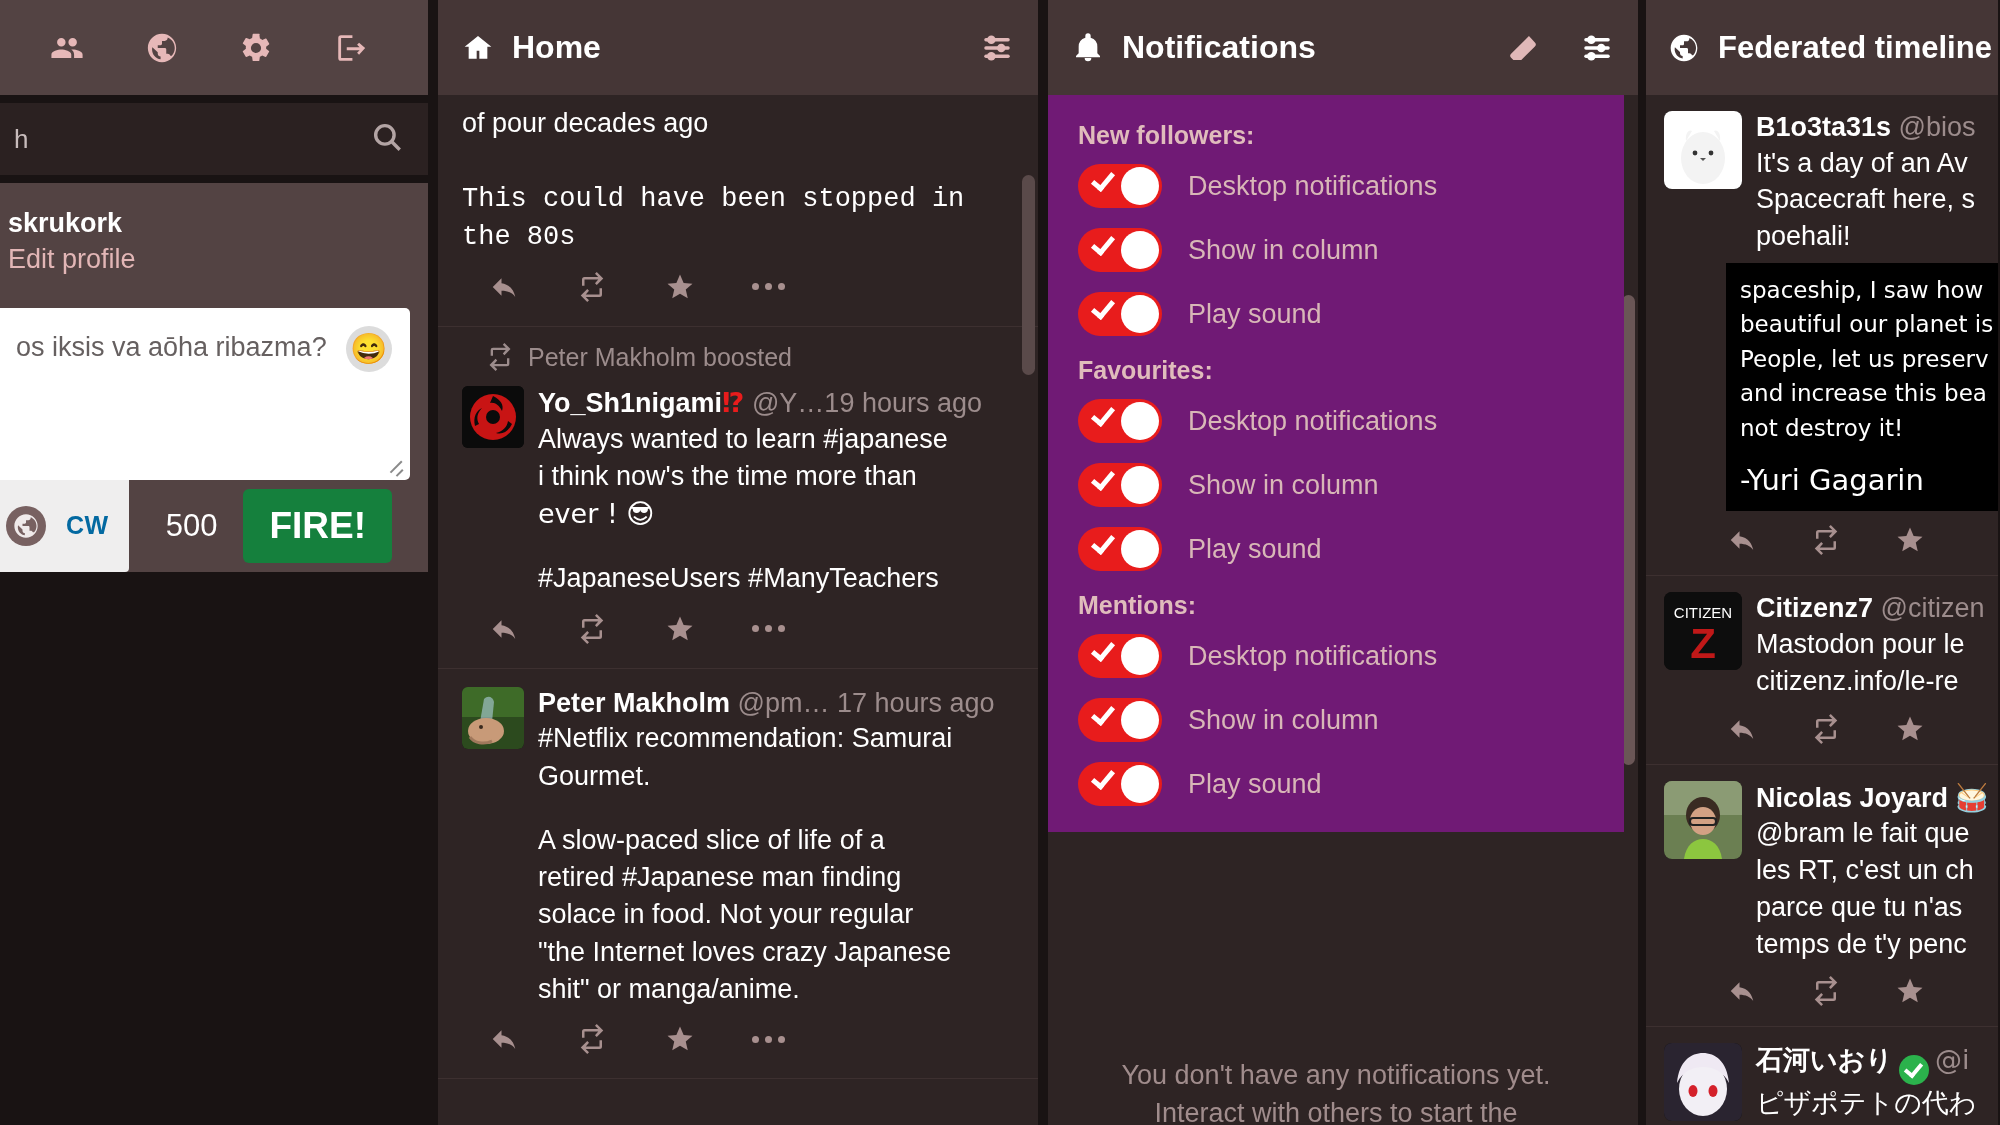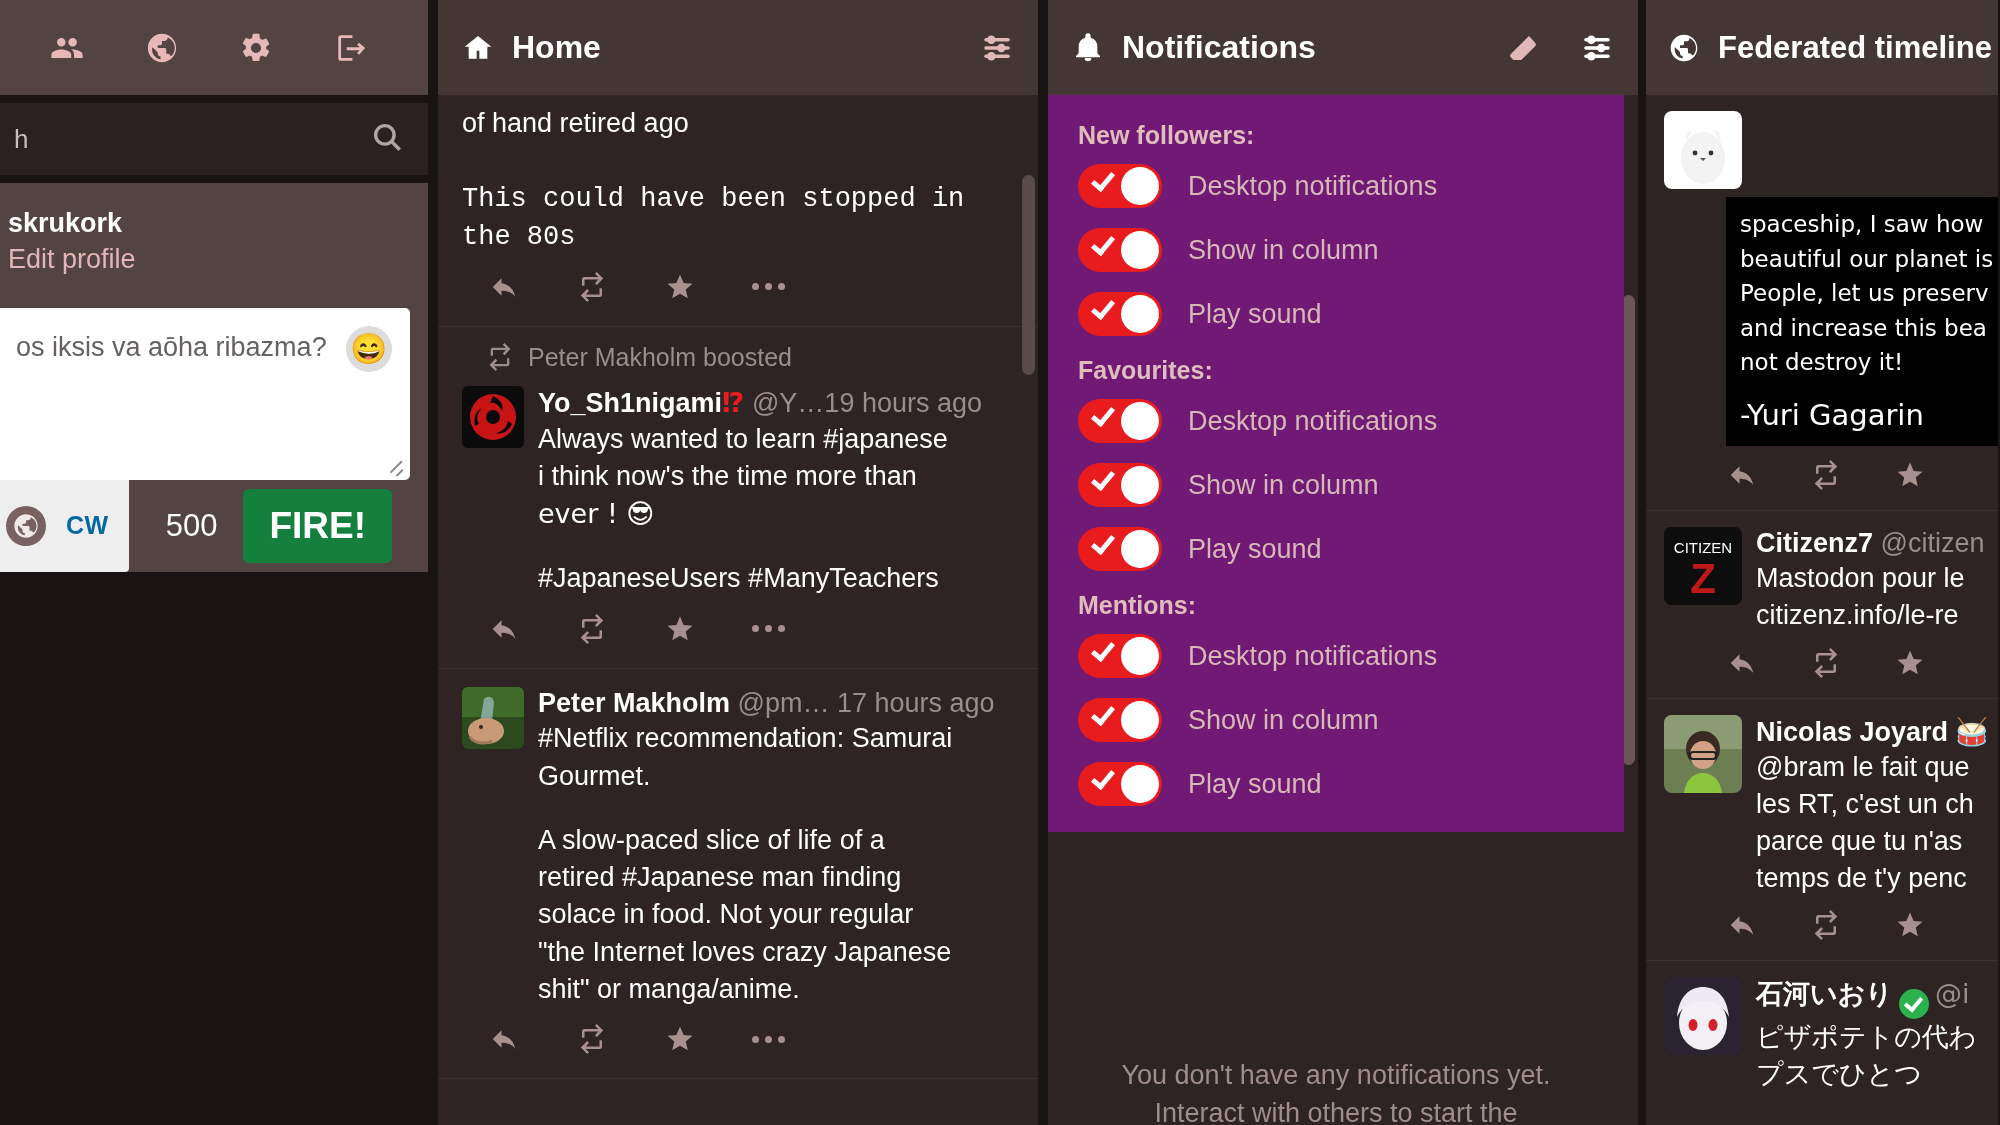--- a/index.html
+++ b/index.html
@@ -311,21 +311,21 @@
               <circle cx="8" cy="17.8" r="3"></circle>
             </svg>
         </span>
       </span>
     </div>
 
     <div class="col-body">
 
       <div class="status" style="padding-top:10px;">
         <div class="s-text">
-          <span>of hand retired ago</span>
+          <span>of pour decades ago</span>
           <span class="blank"></span>
           <div style="margin-top:12px;font-family:Liberation Mono, monospace;">
             <span>This could have been stopped in</span><br>
             <span>the 80s</span>
           </div>
         </div>
         <div class="actions">
           <span class="act">
             <svg viewBox="0 0 24 24">
                 <path d="M10 9V5l-7 7 7 7v-4.1c5 0 8.5 1.6 11 5.1-1-5-4-10-11-11z"></path>
@@ -602,20 +602,31 @@
             <svg viewBox="0 0 78 78">
                 <rect width="78" height="78" fill="#ffffff"></rect>
                 <ellipse cx="39" cy="47" rx="22" ry="26" fill="#f3f3f3"></ellipse>
                 <path d="M22 30c-1-8 3-12 6-10z" fill="#f3f3f3"></path>
                 <path d="M56 30c1-8-3-12-6-10z" fill="#f3f3f3"></path>
                 <circle cx="31" cy="42" r="2.4" fill="#333"></circle>
                 <circle cx="47" cy="42" r="2.4" fill="#333"></circle>
                 <path d="M36 47h6l-3 3z" fill="#555"></path>
               </svg>
           </div>
+          <div class="fed-main">
+            <div class="fed-name">
+              <span>B1o3ta31s</span>
+              <span class="fed-acct">@bios</span>
+            </div>
+            <div class="fed-text">
+              <span>It's a day of an Av</span><br>
+              <span>Spacecraft here, s</span><br>
+              <span>poehali!</span>
+            </div>
+          </div>
         </div>
         <div class="quote-card">
           <div class="q-line">spaceship, I saw how</div>
           <div class="q-line">beautiful our planet is</div>
           <div class="q-line">People, let us preserv</div>
           <div class="q-line">and increase this bea</div>
           <div class="q-line">not destroy it!</div>
           <div class="q-sig">-Yuri Gagarin</div>
         </div>
         <div class="fed-actions">

